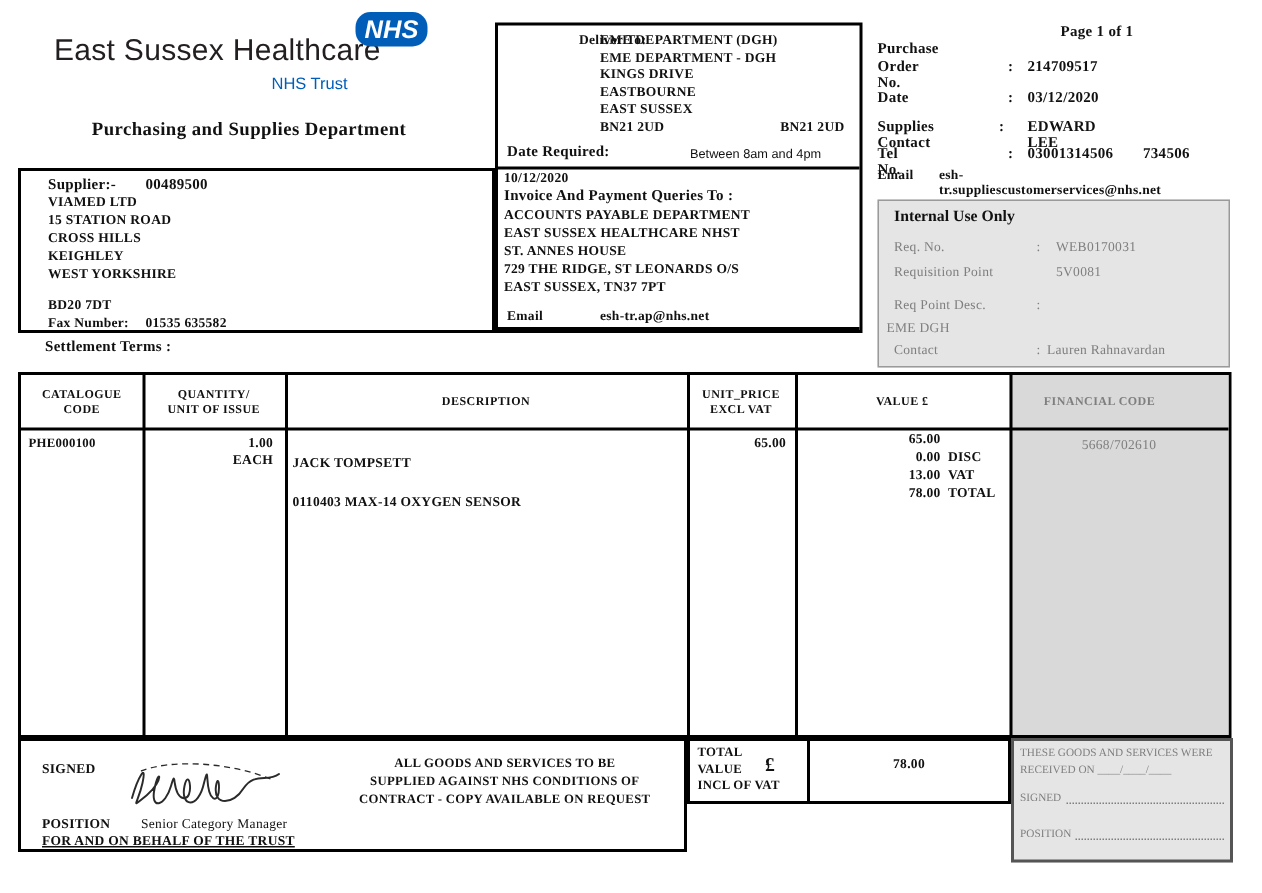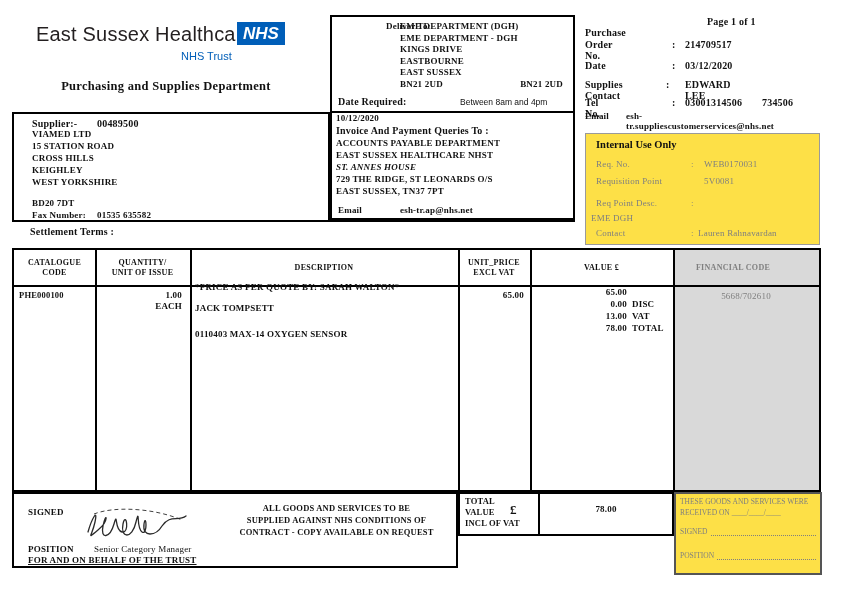--- a/index.html
+++ b/index.html
@@ -16,38 +16,38 @@
 
   
   .trust-name{font-family:"Liberation Sans",sans-serif;font-size:20px;color:#231f20;letter-spacing:.2px;}
   .nhs-box{width:48px;height:23px;background:#005EB8;color:#fff;display:flex;align-items:center;justify-content:center;
            font-family:"Liberation Sans",sans-serif;font-weight:bold;font-style:italic;font-size:17px;}
   .trust-sub{font-family:"Liberation Sans",sans-serif;font-size:11px;color:#005EB8;}
   .dept-title{font-size:12.5px;font-weight:bold;text-align:center;letter-spacing:.3px;}
 
   
   .blackbox{border:2px solid #000;box-sizing:border-box;}
-  .graybox{background:#fde047;border:1px solid #9a9a9a;box-sizing:border-box;}
+  .graybox{background:#e5e5e5;border:1px solid #9a9a9a;box-sizing:border-box;}
 
   .sep-v{position:absolute;top:0;bottom:0;border-left:2px solid #000;}
   .hdr-cell{position:absolute;top:0;height:35px;display:flex;flex-direction:column;align-items:center;justify-content:center;
             text-align:center;font-weight:bold;line-height:10px;}
   .num{display:inline-block;width:73px;text-align:right;}
   .vlab{display:inline-block;width:56px;text-align:left;margin-left:5px;}
   .dotline{display:inline-block;border-bottom:1px dotted #7f7f7f;height:8px;}
 </style>
 </head>
 <body>
 
 <div class="page">
 
   <div class="abs" style="left:36px;top:23px;">
     <span class="trust-name">East Sussex Healthcare</span>
   </div>
-  <div class="abs nhs-box" style="left:237px;top:22px;">NHS</div>
+  <div class="abs nhs-box" style="left:237px;top:8px;border-radius:10px;">NHS</div>
   <div class="abs trust-sub" style="left:181px;top:50px;">NHS Trust</div>
   <div class="abs dept-title" style="left:40px;top:79px;width:252px;">Purchasing and Supplies Department</div>
 
   <div class="abs b t95" style="left:707px;top:16px;">Page 1 of 1</div>
 
   <div class="abs blackbox" style="left:12px;top:112px;width:318px;height:110px;">
     <div class="abs b t95" style="left:18px;top:4px;">Supplier:-</div>
     <div class="abs b t95" style="left:83px;top:4px;">00489500</div>
     <div class="abs b t9" style="left:18px;top:15px;">VIAMED LTD</div>
     <div class="abs b t9" style="left:18px;top:27px;">15 STATION ROAD</div>
@@ -70,21 +70,21 @@
     <div class="abs b t9" style="left:68px;top:50px;">EAST SUSSEX</div>
     <div class="abs b t9" style="left:68px;top:61.5px;">BN21 2UD</div>
     <div class="abs b t9" style="right:10px;top:61.5px;">BN21 2UD</div>
     <div class="abs b t95" style="left:6px;top:79px;">Date Required:</div>
     <div class="abs sans" style="left:128px;top:80px;font-size:8.5px;">Between 8am and 4pm</div>
     <div class="abs" style="left:0;top:94px;width:100%;border-top:2px solid #000;"></div>
     <div class="abs b t9" style="left:4px;top:96px;">10/12/2020</div>
     <div class="abs b t95" style="left:4px;top:108px;">Invoice And Payment Queries To :</div>
     <div class="abs b t9" style="left:4px;top:121px;">ACCOUNTS PAYABLE DEPARTMENT</div>
     <div class="abs b t9" style="left:4px;top:133px;">EAST SUSSEX HEALTHCARE NHST</div>
-    <div class="abs b t9" style="left:4px;top:145px;font-style:italic;">ST. ANNES HOUSE</div>
+    <div class="abs b t9" style="left:4px;top:145px;">ST. ANNES HOUSE</div>
     <div class="abs b t9" style="left:4px;top:157px;">729 THE RIDGE, ST LEONARDS O/S</div>
     <div class="abs b t9" style="left:4px;top:169px;">EAST SUSSEX, TN37 7PT</div>
     <div class="abs b t9" style="left:6px;top:188px;">Email</div>
     <div class="abs b t9" style="left:68px;top:188px;">esh-tr.ap@nhs.net</div>
     <div class="abs" style="left:0;top:201px;width:100%;border-top:2px solid #000;"></div>
   </div>
 
   <div class="abs" style="left:0;top:0;">
     <div class="abs b t95" style="left:585px;top:27px;">Purchase</div>
     <div class="abs b t95" style="left:585px;top:39px;">Order No.</div>
@@ -148,21 +148,20 @@
     <div class="hdr-cell t8" style="left:516px;width:143px;">
       <div>VALUE £</div>
     </div>
     <div class="hdr-cell t8 gray" style="left:659px;width:120px;">
       <div>FINANCIAL CODE</div>
     </div>
 
     <div class="abs b t85" style="left:5px;top:40px;">PHE000100</div>
     <div class="abs b t9" style="left:81px;width:87px;top:40px;text-align:right;">1.00</div>
     <div class="abs b t9" style="left:81px;width:87px;top:51px;text-align:right;">EACH</div>
-    <div class="abs b t9" style="left:181px;top:32px;">*PRICE AS PER QUOTE BY: SARAH WALTON*</div>
     <div class="abs b t9" style="left:181px;top:53px;">JACK TOMPSETT</div>
     <div class="abs b t9" style="left:181px;top:79px;">0110403 MAX-14 OXYGEN SENSOR</div>
     <div class="abs b t9" style="left:444px;width:66px;top:40px;text-align:right;">65.00</div>
     <div class="abs b t9" style="left:540px;top:37px;">
       <span class="num">65.00</span><span class="vlab"></span>
     </div>
     <div class="abs b t9" style="left:540px;top:49px;">
       <span class="num">0.00</span><span class="vlab">DISC</span>
     </div>
     <div class="abs b t9" style="left:540px;top:61px;">

